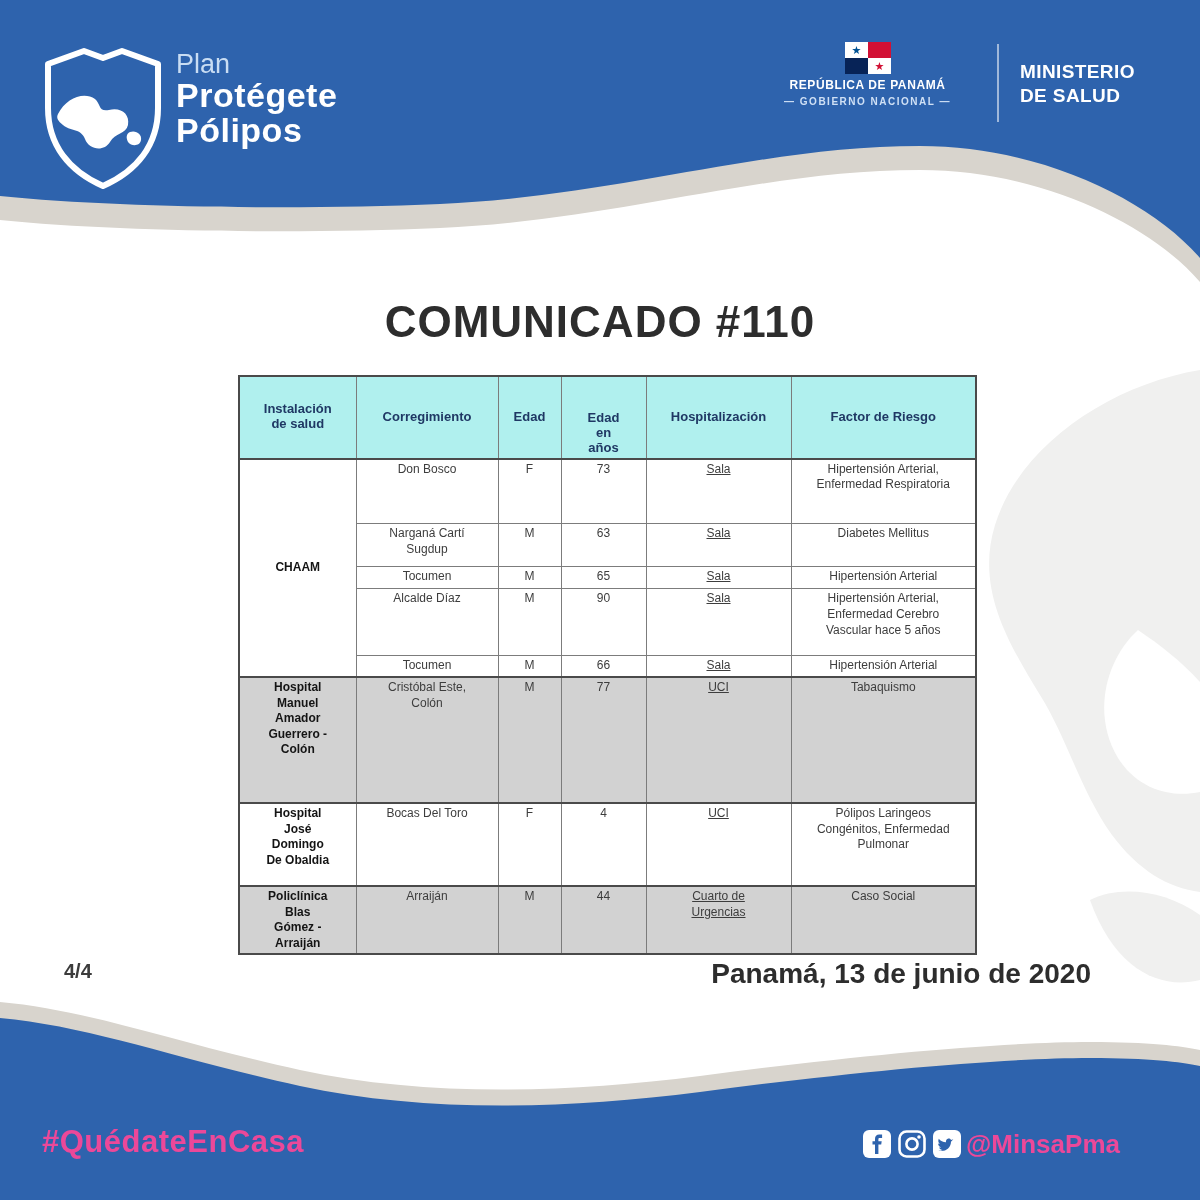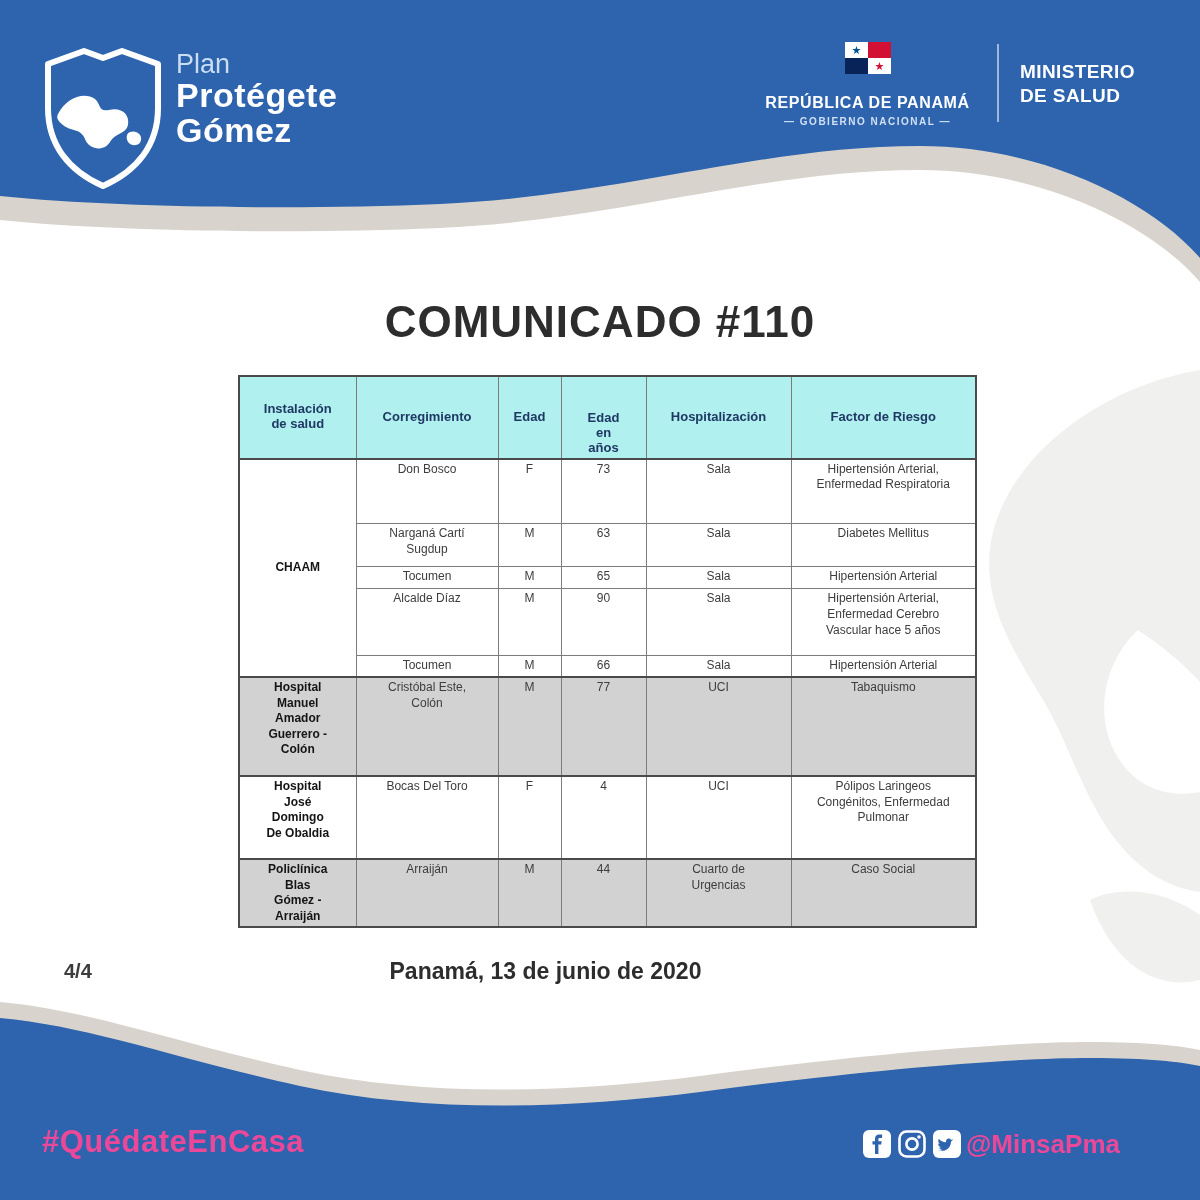--- a/index.html
+++ b/index.html
@@ -12,49 +12,49 @@
   #header-wave{top:0;left:0;z-index:2;}
   #footer-wave{bottom:0;left:0;z-index:2;}
   #watermark{top:330px;left:880px;z-index:1;}
 
   
   .hdr{z-index:3;color:#fff;}
   .logo-text{top:50px;left:176px;line-height:1.04;}
   .logo-plan{font-size:27px;font-weight:400;color:#c9ddf3;}
   .logo-bold{font-size:34px;font-weight:800;color:#ffffff;letter-spacing:.5px;}
   .gov-block{top:42px;left:740px;width:255px;text-align:center;}
-  .gov-title{font-size:16px;font-weight:800;letter-spacing:.6px;margin-top:20px;}
+  .gov-title{font-size:12px;font-weight:800;letter-spacing:.6px;margin-top:4px;}
   .gov-sub{font-size:10px;font-weight:600;color:#cfe0f5;letter-spacing:1.5px;margin-top:4px;}
   .hdr-divider{top:44px;left:997px;width:2px;height:78px;background:rgba(255,255,255,.55);}
   .ministry{top:60px;left:1020px;font-size:19px;font-weight:800;line-height:1.25;letter-spacing:.4px;}
 
   
   .main{z-index:3;}
   .title{top:258px;left:0;width:1200px;text-align:center;font-size:44px;font-weight:800;
          color:#2d2d2d;letter-spacing:1px;margin-top:39px;}
   .subtitle{top:331px;left:0;width:1200px;text-align:center;font-size:21px;font-weight:700;color:#222;}
   .page-num{top:960px;left:64px;font-size:20px;font-weight:700;color:#3c3c3c;}
-  .date-line{top:958px;left:0;width:1091px;text-align:center;font-size:23px;font-weight:700;color:#2d2d2d;}
+  .date-line{top:958px;left:0;width:1091px;text-align:right;font-size:28px;font-weight:700;color:#2d2d2d;}
 
   
   .tbl-wrap{top:375px;left:238px;}
   table{border-collapse:collapse;table-layout:fixed;width:737px;background:#fff;
         border:2px solid #4a4a4a;}
   th,td{border:1px solid #7c7c7c;text-align:center;padding:2px 3px;
         font-size:12px;color:#3d3d3d;line-height:1.3;vertical-align:top;overflow:hidden;}
   thead th{background:#b0f0ee;color:#1f3864;font-weight:700;font-size:13px;
            vertical-align:middle;border-bottom:2px solid #4a4a4a;line-height:1.15;}
   td.fac{font-weight:700;color:#141414;}
   tbody tr.first-sec td.fac{vertical-align:middle;}
   tr.shaded td{background:#d2d2d2;}
   tr.sec-top td{border-top:2px solid #4a4a4a;}
   td span, th span{display:inline-block;}
   .w-fac{max-width:68px;}
   .w-corr{max-width:96px;}
-  .w-hosp{max-width:76px;}
+  .w-hosp{max-width:76px;text-decoration:underline;}
   .w-fact{max-width:152px;}
   .w-edad{max-width:42px;margin-top:32px;}
 
   
   .ftr{z-index:3;color:#ec4899;}
   .hashtag{top:1124px;left:42px;font-size:31px;font-weight:800;letter-spacing:.5px;}
   .social{top:1129px;left:862px;display:flex;gap:5px;align-items:center;}
   .handle{top:1129px;left:966px;font-size:26px;font-weight:800;}
 </style>
 </head>
@@ -81,21 +81,21 @@
     <svg width="130" height="160" viewBox="0 0 130 160">
       <path d="M10,32 L46,19 L65,26 L84,19 L120,32 V76 C120,113 99,139 65,154 C31,139 10,113 10,76 Z" fill="none" stroke="#ffffff" stroke-width="6" stroke-linejoin="round"></path>
       <path fill="#ffffff" d="M20,82 C28,66 46,59 57,67 C63,72 60,80 71,78 C83,75 92,82 90,93
         C88,102 77,101 72,110 C66,120 51,118 47,107 C43,96 31,99 25,93 C20,89 18,86 20,82 Z"></path>
       <path fill="#ffffff" d="M92,100 C98,98 104,102 103,108 C102,114 94,115 90,110 C88,106 88,102 92,100 Z"></path>
     </svg>
   </div>
   <div class="abs hdr logo-text">
     <div class="logo-plan">Plan</div>
     <div class="logo-bold">Protégete</div>
-    <div class="logo-bold">Gómez</div>
+    <div class="logo-bold">Pólipos</div>
   </div>
 
   <div class="abs hdr gov-block">
     <svg width="46" height="32" viewBox="0 0 46 32" style="margin:0 auto;">
       <rect x="0" y="0" width="23" height="16" fill="#ffffff"></rect>
       <rect x="23" y="0" width="23" height="16" fill="#d21034"></rect>
       <rect x="0" y="16" width="23" height="16" fill="#072357"></rect>
       <rect x="23" y="16" width="23" height="16" fill="#ffffff"></rect>
       <text x="11.5" y="12" text-anchor="middle" font-size="11" fill="#005293">★</text>
       <text x="34.5" y="28" text-anchor="middle" font-size="11" fill="#d21034">★</text>
@@ -164,21 +164,21 @@
           <td><span class="w-fact">Hipertensión Arterial, Enfermedad Cerebro Vascular hace 5 años</span></td>
         </tr>
         <tr style="height:21px">
           <td><span class="w-corr">Tocumen</span></td>
           <td>M</td>
           <td>66</td>
           <td><span class="w-hosp">Sala</span></td>
           <td><span class="w-fact">Hipertensión Arterial</span></td>
         </tr>
 
-        <tr class="shaded sec-top" style="height:99px">
+        <tr class="shaded sec-top" style="height:126px">
           <td class="fac"><span class="w-fac">Hospital Manuel Amador Guerrero - Colón</span></td>
           <td><span class="w-corr">Cristóbal Este, Colón</span></td>
           <td>M</td>
           <td>77</td>
           <td><span class="w-hosp">UCI</span></td>
           <td><span class="w-fact">Tabaquismo</span></td>
         </tr>
 
         <tr class="sec-top" style="height:83px">
           <td class="fac"><span class="w-fac">Hospital José Domingo De Obaldia</span></td>

